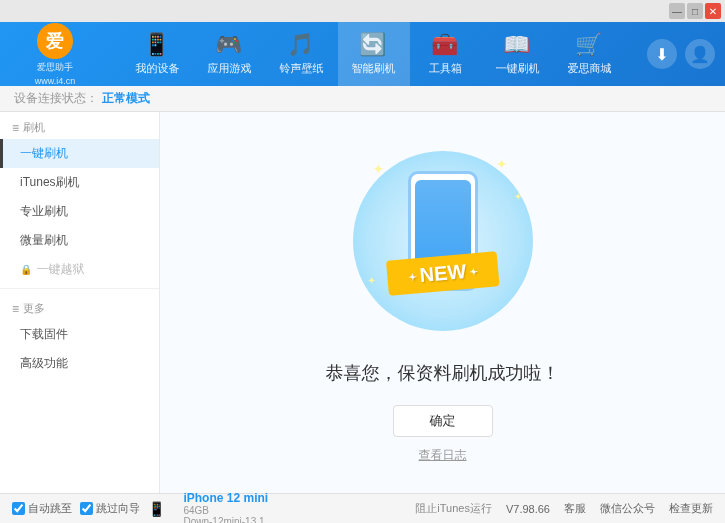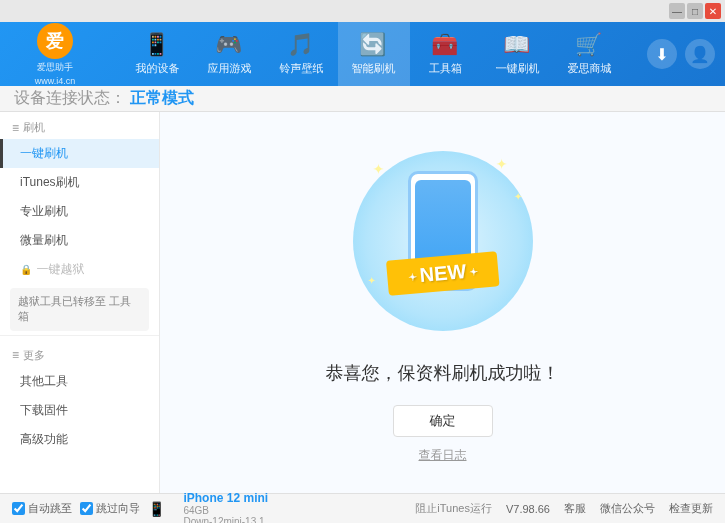--- a/index.html
+++ b/index.html
@@ -93,21 +93,21 @@
     }
 
     
     .status-bar {
       height: 26px;
       background: #f5f5f5;
       border-bottom: 1px solid #e0e0e0;
       display: flex;
       align-items: center;
       padding: 12px 14px;
-      font-size: 16px;
+      font-size: 12px;
       color: #333;
     }
     .status-label { color: #999; }
     .status-value { color: #2196f3; font-weight: bold; margin-left: 4px; }
 
     
     .main-layout {
       display: flex;
       height: calc(523px - 22px - 64px - 26px - 30px);
     }
@@ -424,33 +424,26 @@
     </div>
     <div class="sidebar-item">
       <span>微量刷机</span>
     </div>
 
     <div class="sidebar-item-disabled">
       <span class="lock-icon">🔒</span>
       <span>一键越狱</span>
     </div>
 
-    <div class="sidebar-notice">
-      <span>越狱工具已转移至
-工具箱</span>
-    </div>
 
     <div class="sidebar-divider"></div>
 
     <div class="sidebar-section-title">
       <span class="icon">≡</span>
       <span>更多</span>
-    </div>
-    <div class="sidebar-item">
-      <span>其他工具</span>
     </div>
     <div class="sidebar-item">
       <span>下载固件</span>
     </div>
     <div class="sidebar-item">
       <span>高级功能</span>
     </div>
   </div>
 
   <div class="content-area">

